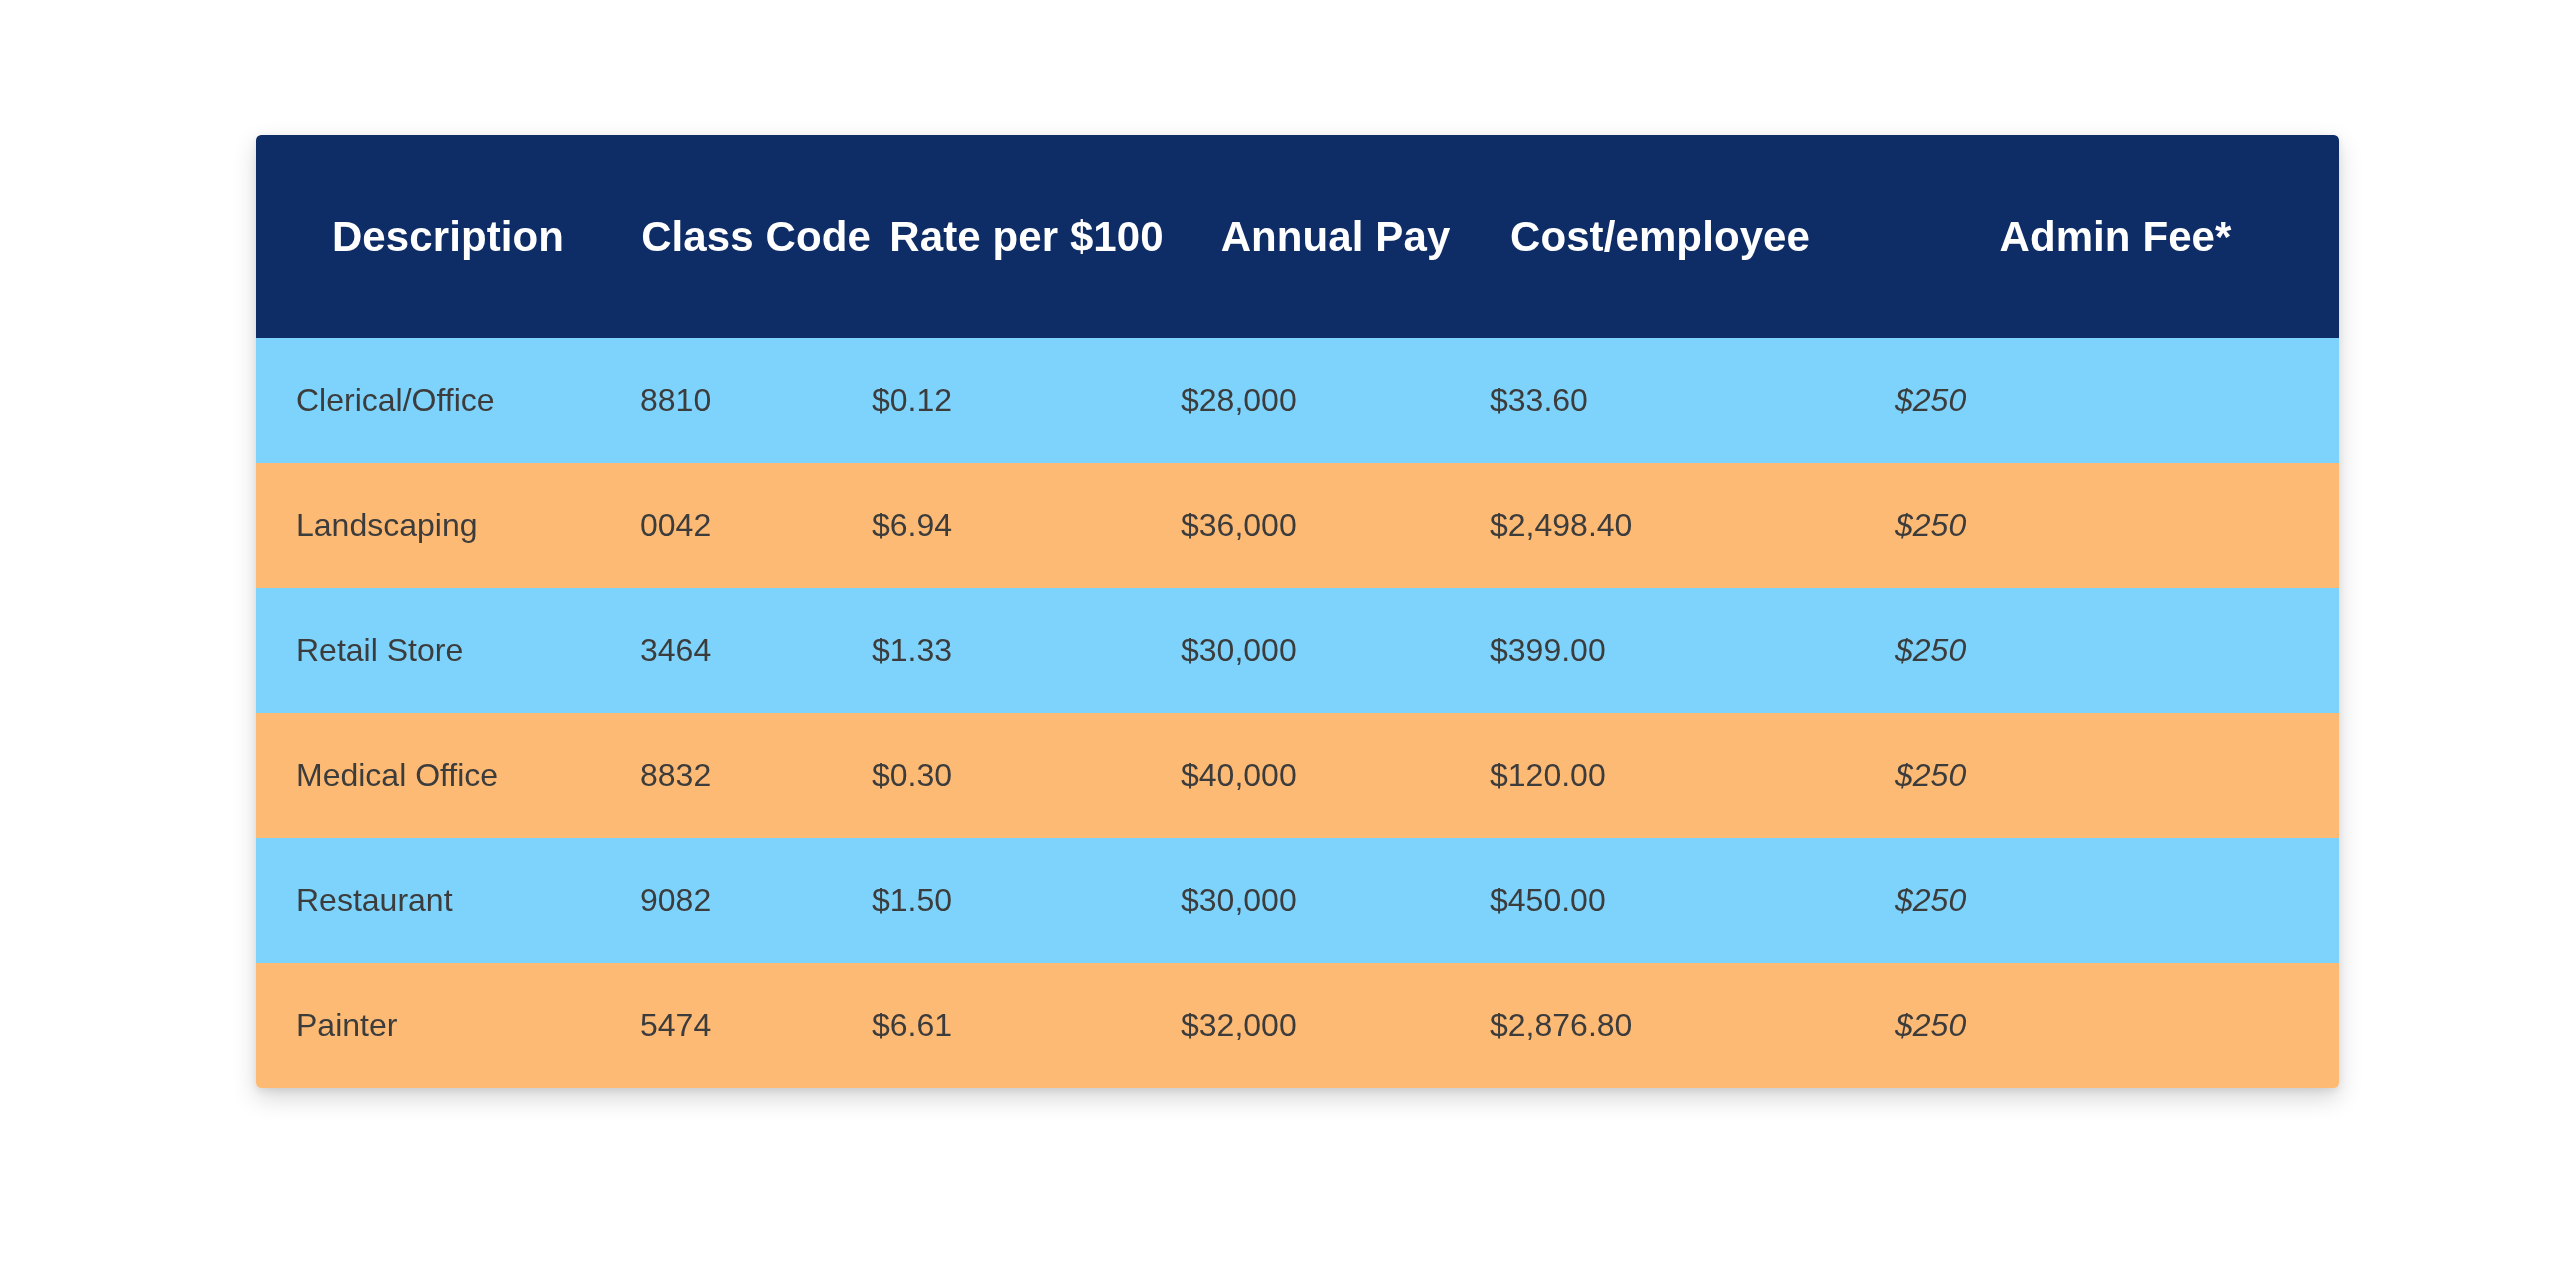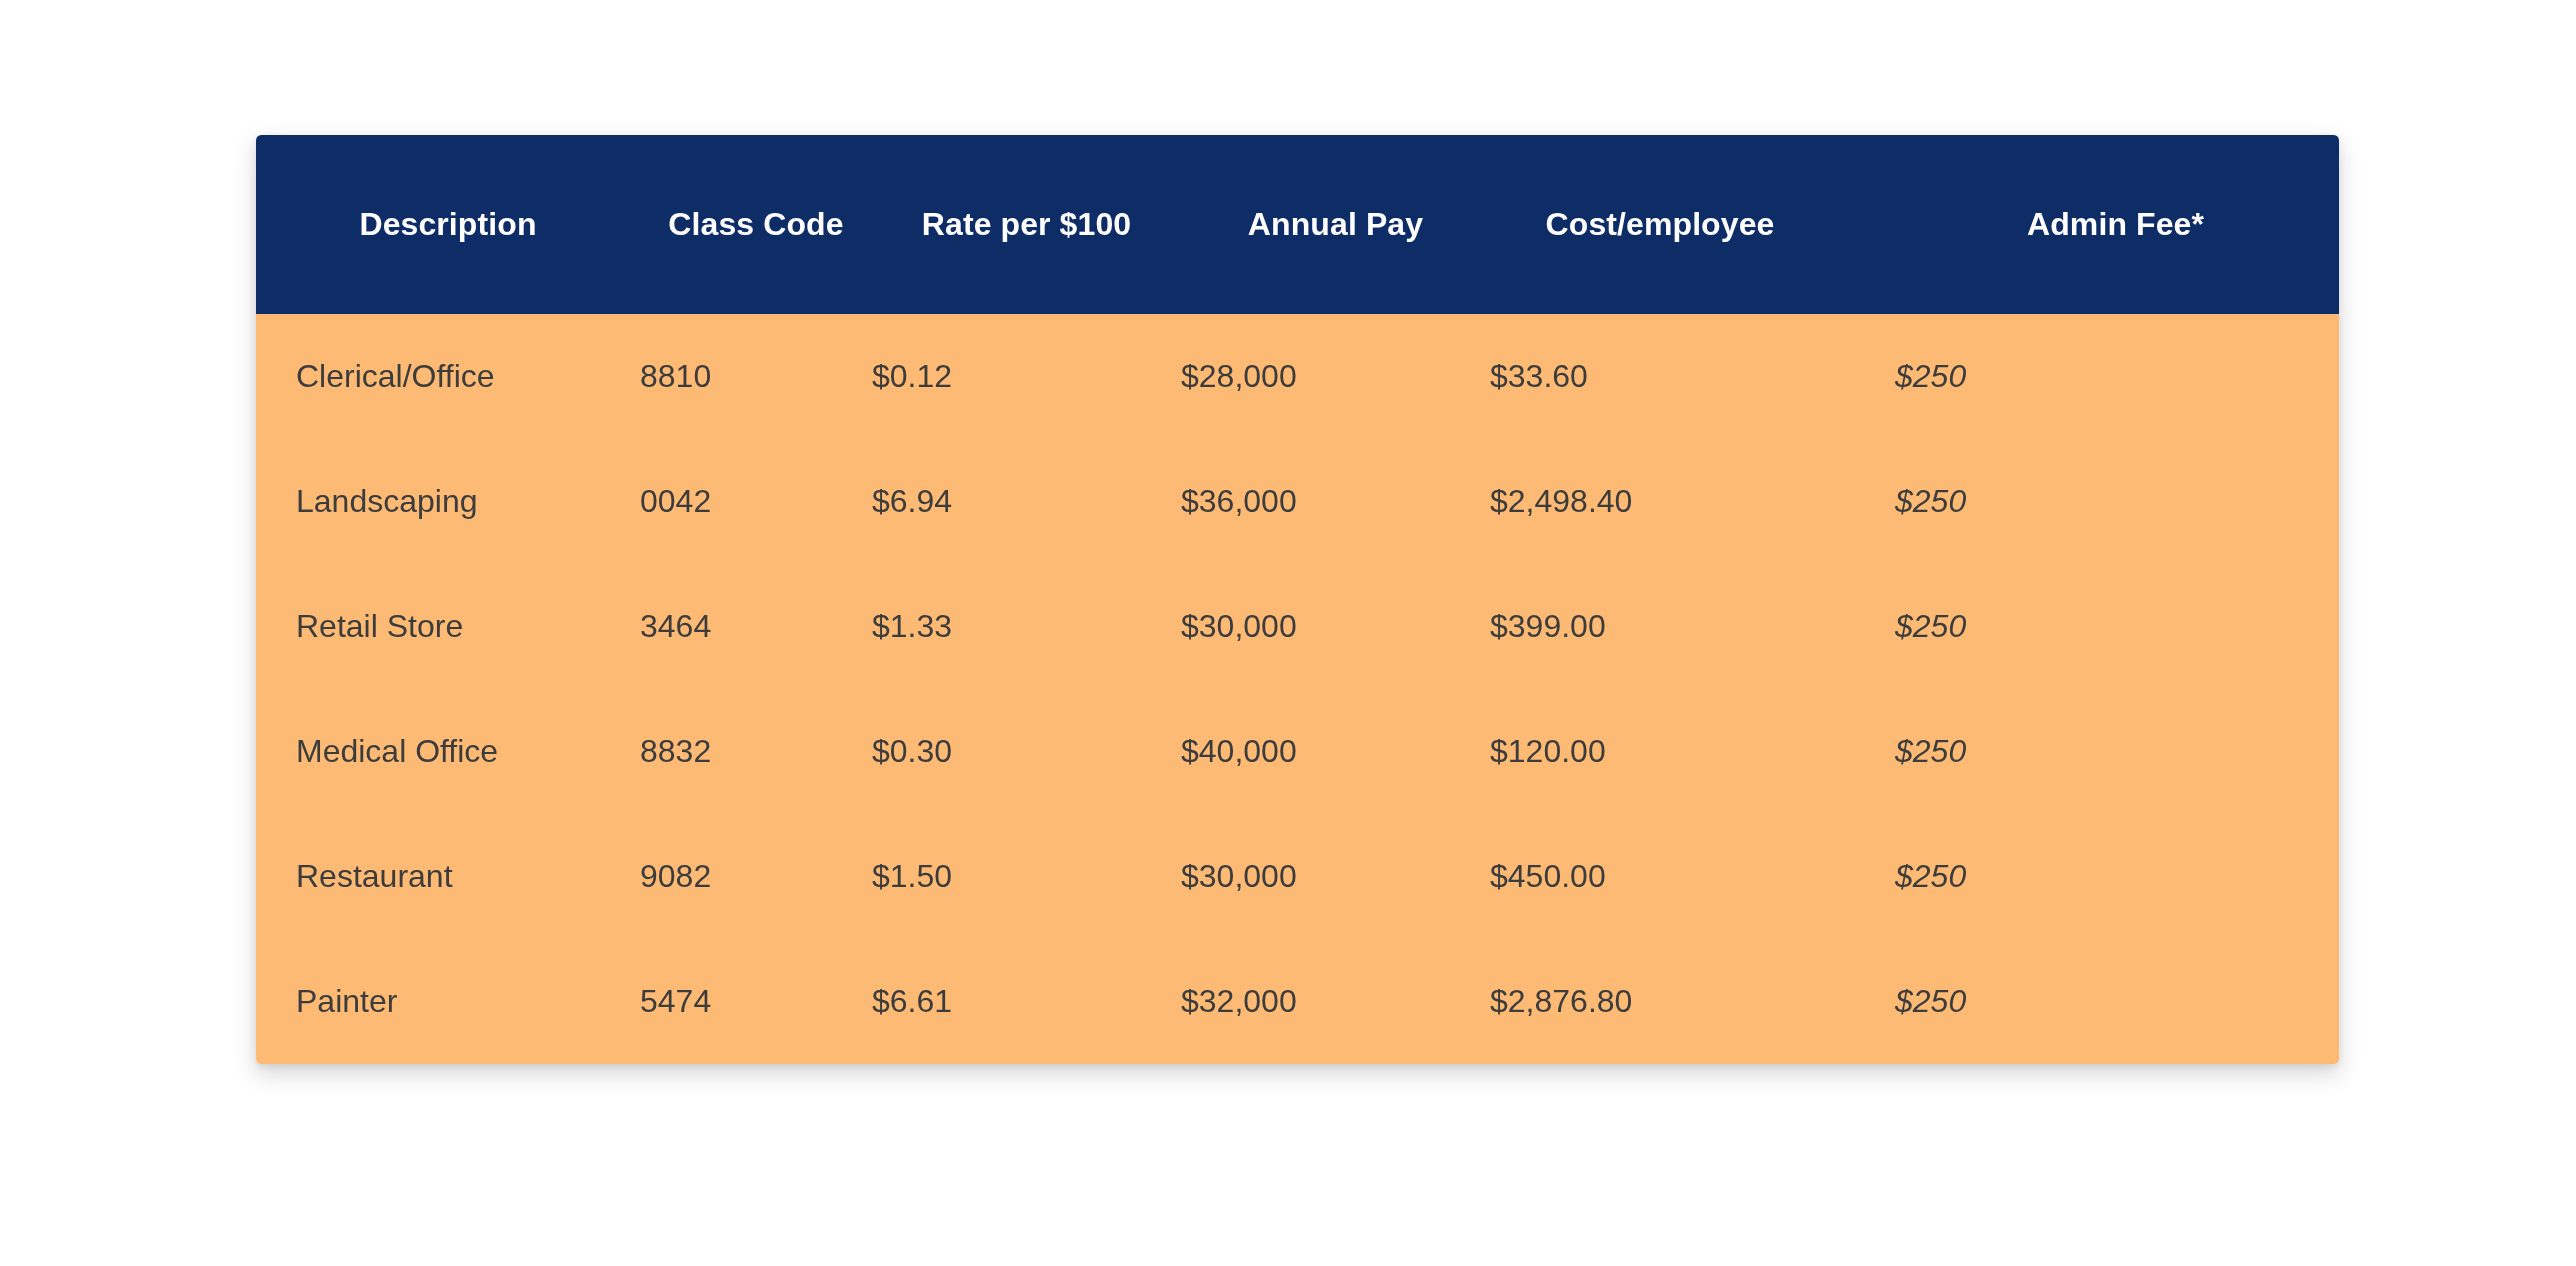--- a/index.html
+++ b/index.html
@@ -38,39 +38,39 @@
     border-collapse: collapse;
     table-layout: fixed;
   }
 
   table.rate-table thead tr {
     background: #0e2c66;
   }
 
   table.rate-table thead th {
     color: #ffffff;
-    font-size: 32px;
+    font-size: 42px;
     font-weight: bold;
-    height: 179px;
+    height: 203px;
     padding: 0;
     vertical-align: middle;
     text-align: center;
     letter-spacing: 0.1px;
   }
 
   table.rate-table tbody td {
     height: 125px;
     padding: 0 0 0 0;
     font-size: 32px;
     color: #3c3c3c;
     vertical-align: middle;
     text-align: left;
   }
 
-  tbody tr.row-odd { background: #fdba74; }
+  tbody tr.row-odd { background: #7dd3fc; }
   tbody tr.row-even { background: #fdba74; margin-left: 16px; }
 
   
   col.c-desc  { width: 384px; }
   col.c-code  { width: 232px; }
   col.c-rate  { width: 309px; }
   col.c-pay   { width: 309px; }
   col.c-cost  { width: 340px; }
   col.c-admin { width: 509px; }
 

